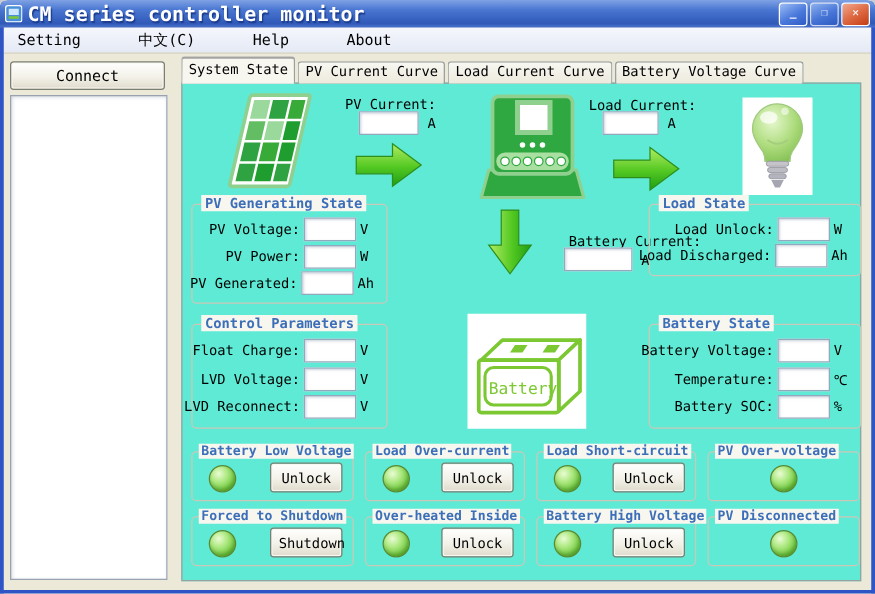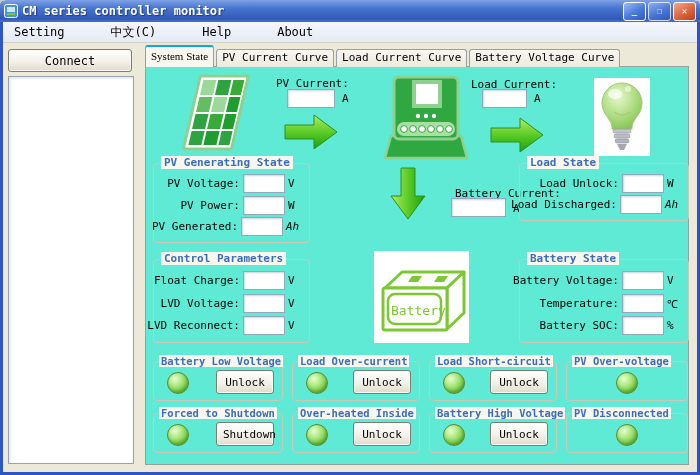--- a/index.html
+++ b/index.html
@@ -4,21 +4,21 @@
 <style>
   html,body{margin:0;padding:0;background:#c8ccd4;}
   .win{position:relative;width:700px;height:475px;background:#ECE9D8;overflow:hidden;
        font-family:"DejaVu Sans Mono","Liberation Mono",monospace;font-size:12px;color:#000;
        border-radius:6px 6px 0 0;}
   .frame-border{position:absolute;inset:0;border:3px solid #2E54C6;border-top:none;pointer-events:none;z-index:60;}
   
   .titlebar{position:absolute;left:0;top:0;width:700px;height:22px;z-index:65;
     background:linear-gradient(180deg,#7FA2E4 0%,#4A77D2 35%,#3059B8 85%,#4A72CC 100%);
     border-radius:6px 6px 0 0;display:flex;align-items:center;padding:0 4px;box-sizing:border-box;}
-  .title-text{flex:1;color:#fff;font-weight:bold;font-size:12px;margin-left:4px;text-shadow:1px 1px 1px #1A3A8A;white-space:nowrap;}
+  .title-text{flex:1;color:#fff;font-weight:bold;font-size:16px;margin-left:4px;text-shadow:1px 1px 1px #1A3A8A;white-space:nowrap;}
   .winbtn{width:21px;height:17px;border-radius:3px;border:1px solid #fff;margin-left:2px;display:flex;
     align-items:center;justify-content:center;color:#fff;font-size:9px;font-weight:bold;line-height:1;cursor:default;}
   .btn-min,.btn-max{background:linear-gradient(150deg,#9BBCF4 0%,#4A79DC 55%,#2E5BC4 100%);}
   .btn-max{opacity:.75;}
   .btn-close{background:linear-gradient(150deg,#F2A88E 0%,#DE6A44 50%,#C43C14 100%);}
   
   .menubar{position:absolute;left:3px;top:22px;width:694px;height:20px;z-index:10;
     background:linear-gradient(180deg,#F5F7FC 0%,#E4E9F5 100%);display:flex;align-items:center;border-bottom:1px solid #D4D4C4;gap:24px;}
   .menu-item{padding:2px 11px;white-space:nowrap;cursor:default;}
   
@@ -26,40 +26,40 @@
     background:linear-gradient(180deg,#FFFFFF 0%,#F3F1E8 55%,#DFDBCC 100%);
     box-shadow:inset 0 0 0 1px #F8F7F2;cursor:default;}
   .connect-btn{position:absolute;left:8px;top:49px;width:124px;height:23px;z-index:5;font-size:12px;}
   .listbox{position:absolute;left:8px;top:76px;width:124px;height:386px;background:#fff;
     border:1px solid #98A2B0;box-shadow:inset 1px 1px 3px rgba(60,80,110,.2);z-index:5;}
   
   .tabstrip{position:absolute;left:145px;top:46px;height:21px;display:flex;align-items:flex-end;z-index:6;}
   .tab{height:17px;line-height:16px;padding:0 5px;margin-right:2px;font-size:11px;white-space:nowrap;cursor:default;
     border:1px solid #98A0A0;border-bottom:none;border-radius:3px 3px 0 0;
     background:linear-gradient(180deg,#F8F7F1 0%,#ECEADC 100%);}
-  .tab.active{height:20px;line-height:18px;background:#F7F6EF;border-top:2px solid #0ea5e9;position:relative;z-index:7;font-family:Liberation Serif, serif;}
+  .tab.active{height:20px;line-height:18px;background:#F7F6EF;border-top:2px solid #a3a3a3;position:relative;z-index:7;}
   .tabpage{position:absolute;left:145px;top:66px;width:544px;height:399px;background:#5eead4;
     border:1px solid #98A0A0;box-sizing:border-box;z-index:4;}
   .tabpage *{box-sizing:border-box;}
   .abs{position:absolute;}
   
   .fld{position:absolute;border:1px solid #92A8BE;background:#fff;height:19px;
     box-shadow:inset 1px 1px 2px rgba(90,110,140,.3);font-family:inherit;font-size:11px;padding:1px 3px;}
   .lbl{position:absolute;font-size:11px;white-space:nowrap;}
   .unit{position:absolute;font-size:11px;white-space:nowrap;}
   
   .group{position:absolute;border:1px solid #CBC8B8;border-radius:4px;display:flex;flex-direction:column;
     justify-content:space-evenly;padding:7px 5px 3px 5px;}
   .gtitle{position:absolute;top:-8px;left:7px;padding:0 3px;background:#F7F6EF;color:#3C6FB8;
     font-weight:bold;font-size:11px;white-space:nowrap;}
   .grow{display:flex;align-items:center;justify-content:flex-end;gap:3px;}
   .grow .rlbl{font-size:11px;white-space:nowrap;text-align:right;}
   .grow .rfld{position:static;width:42px;flex:0 0 auto;}
   .grow .runit{width:16px;font-size:11px;flex:0 0 auto;}
-  .grow .runit.wide{width:18px;font-style:italic;}
+  .grow .runit.wide{width:18px;}
   
   .alarm{position:absolute;height:40px;border:1px solid #CBC8B8;border-radius:4px;}
   .atitle{position:absolute;top:-7px;left:5px;padding:0 2px;background:#F7F6EF;color:#3C6FB8;
     font-weight:bold;font-size:10.5px;white-space:nowrap;}
   .led{position:absolute;left:13px;top:10px;width:22px;height:22px;border-radius:50%;
     border:1px solid #5A8A30;
     background:radial-gradient(circle at 35% 30%,#EAFCD4 0%,#AEE982 35%,#6FC83E 72%,#4EA522 100%);
     box-shadow:inset -1px -2px 3px rgba(40,90,20,.35);}
   .alarm.no-btn .led{left:50%;margin-left:-11px;}
   .abtn{position:absolute;right:8px;top:8px;width:58px;height:24px;font-size:11px;}

